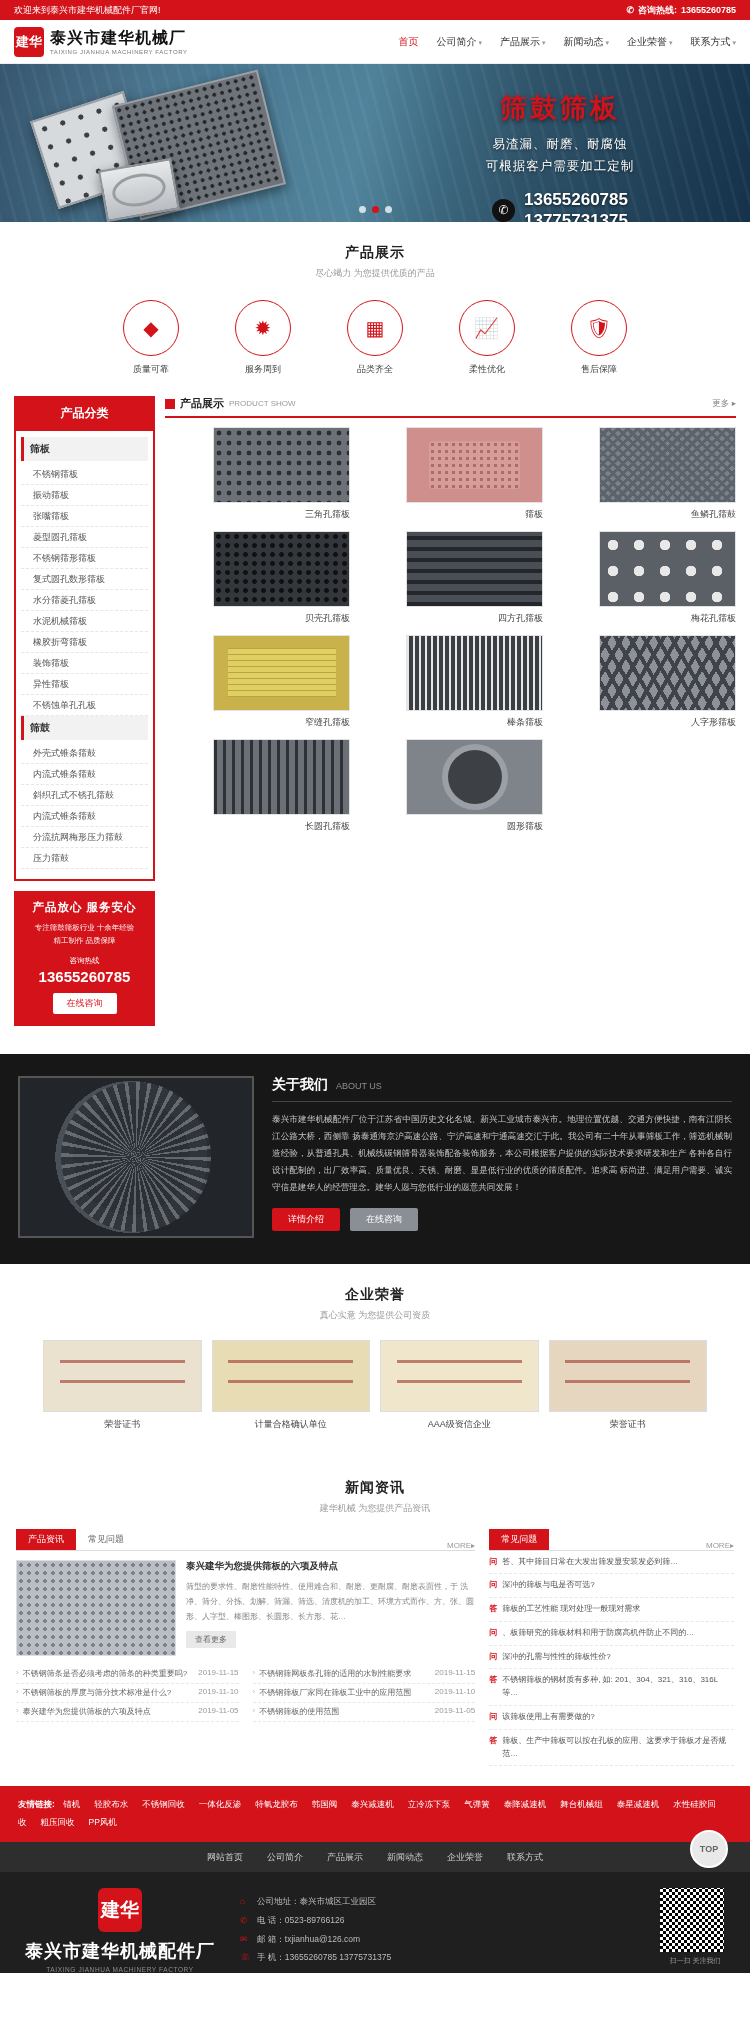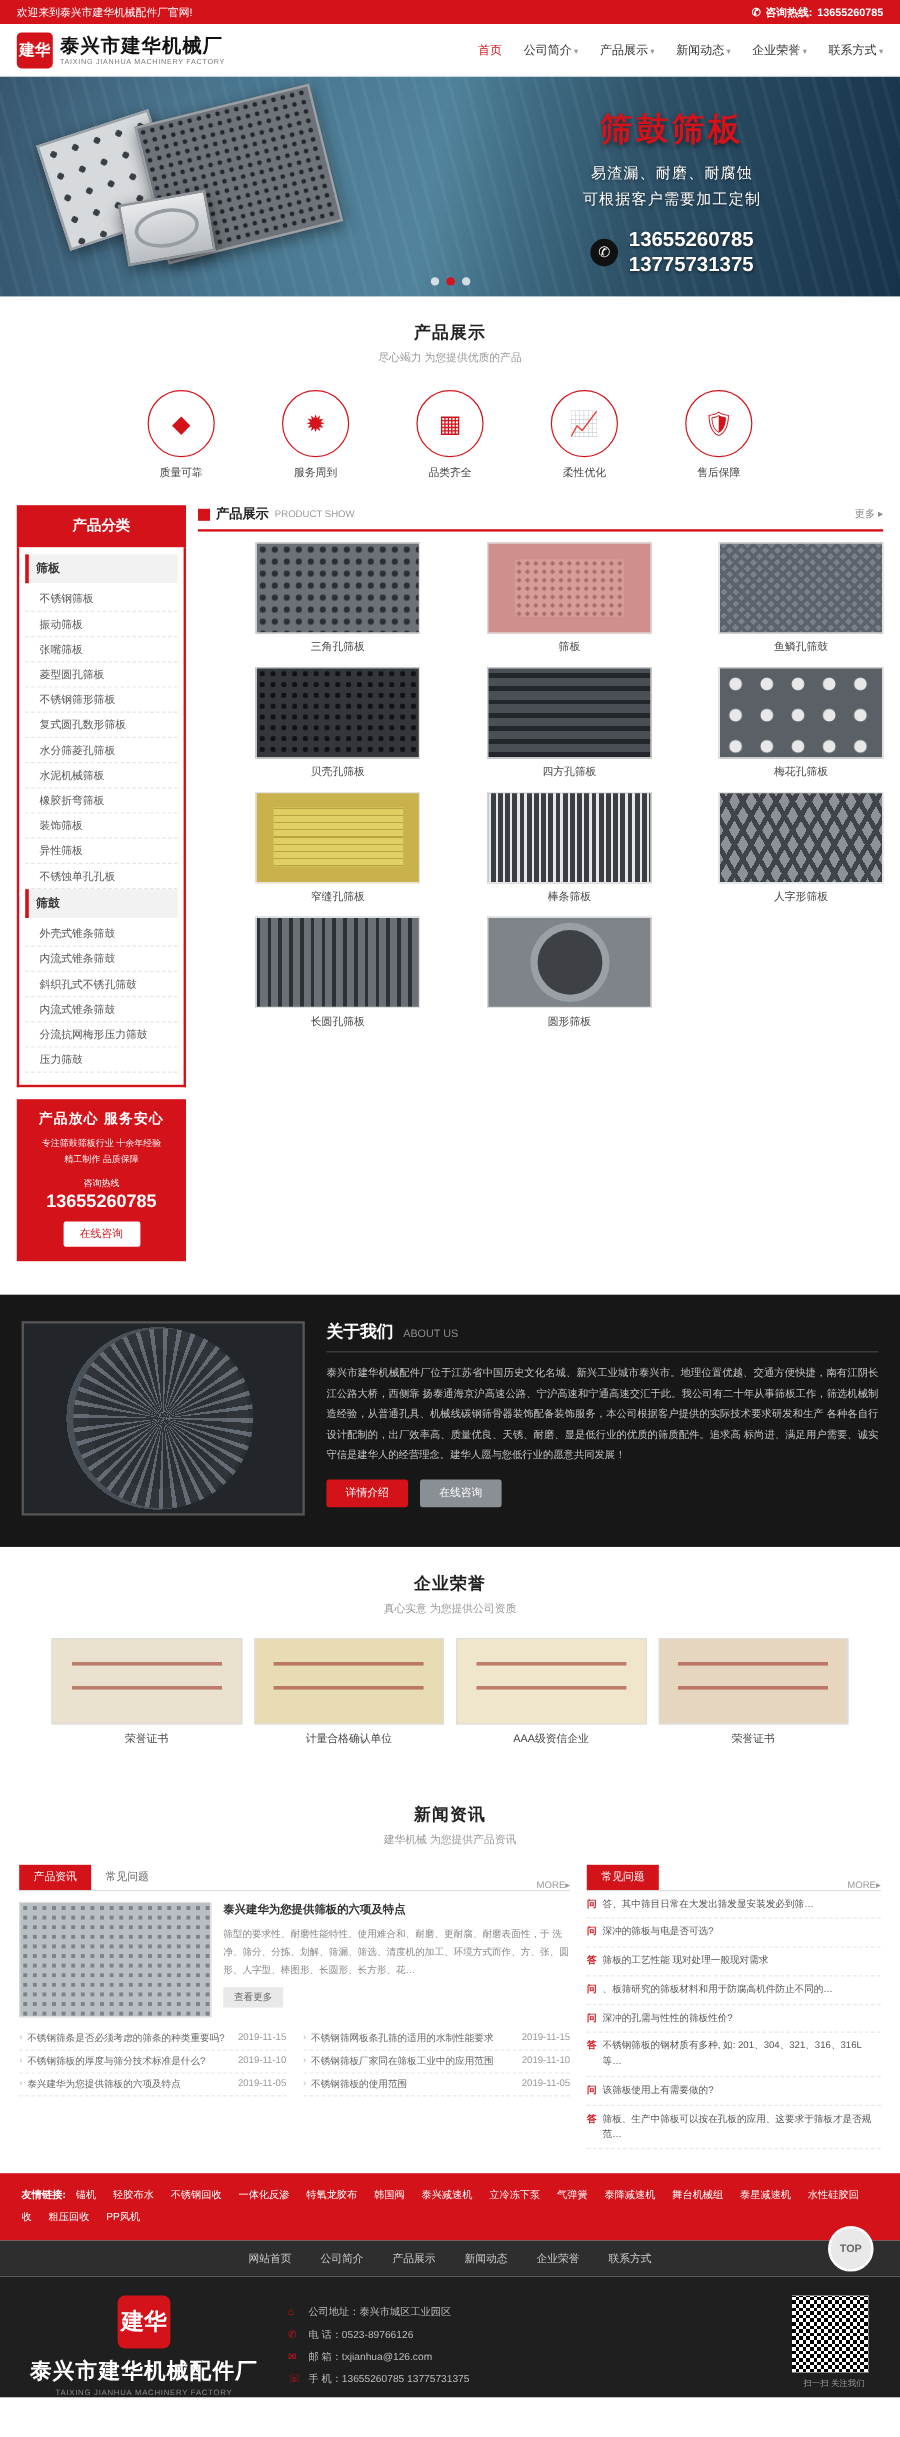--- a/index.html
+++ b/index.html
@@ -45,21 +45,21 @@
   .logo-text .cn { font-size: 16px; font-weight: bold; color: #111; letter-spacing: 1px; }
   .logo-text .en { font-size: 6px; color: #777; letter-spacing: .6px; }
 
   .nav { margin-left: auto; display: flex; align-items: center; gap: 18px; font-size: 10px; }
   .nav a { color: #333; text-decoration: none; white-space: nowrap; }
   .nav a.active { color: #d4121a; }
   .caret { font-size: 7px; color: #999; margin-left: 2px; }
 
   
   .banner {
-    height: 183px;
+    height: 158px;
     position: relative;
     background: linear-gradient(100deg,#2b4a63 0%, #35647f 28%, #4a7e96 48%, #2e5268 70%, #15324a 100%);
     overflow: hidden;
   }
   .banner:before {
     content: "";
     position: absolute; inset: 0;
     background:
       repeating-linear-gradient(75deg, rgba(255,255,255,.045) 0 3px, transparent 3px 14px),
       radial-gradient(circle at 22% 40%, rgba(180,220,240,.22), transparent 48%);
@@ -159,21 +159,21 @@
     display: flex; align-items: center;
     border-bottom: 2px solid #d4121a;
     padding-bottom: 5px;
   }
   .prod-bar .sq { width: 10px; height: 10px; background: #d4121a; margin-right: 5px; }
   .prod-bar .cn { font-size: 11px; font-weight: bold; color: #222; }
   .prod-bar .en { font-size: 8px; color: #999; margin-left: 5px; }
   .prod-bar .more { margin-left: auto; font-size: 8.5px; color: #888; }
 
   .grid { display: grid; grid-template-columns: repeat(3, 1fr); gap: 8px; margin-top: 9px; }
-  .card { text-align: center; margin-left: 48px; }
+  .card { text-align: right; margin-left: 48px; }
   .thumb { height: 76px; border: 1px solid #e3e3e3; overflow: hidden; position: relative; }
   .cap { font-size: 9px; color: #444; padding: 5px 0 2px; }
 
   
   .t-round { background:#6c7178; background-image: radial-gradient(circle,#2b2f33 2.4px,transparent 2.6px); background-size:10px 10px; }
   .t-pink  { background:#cf8f8c; }
   .t-pink:after { content:""; position:absolute; left:16%; top:18%; width:68%; height:64%; background:#d79b98; background-image: radial-gradient(circle,#a96e6b 1.6px,transparent 1.8px); background-size:7px 7px; border-radius:3px; }
   .t-mesh  { background:#7b8189; background-image: repeating-linear-gradient(45deg,#5d636b 0 3px,transparent 3px 7px), repeating-linear-gradient(-45deg,#5d636b 0 3px,transparent 3px 7px); }
   .t-dark  { background:#33373b; background-image: radial-gradient(circle,#0f1113 2.2px,transparent 2.4px); background-size:9px 9px; }
   .t-slot  { background:#4a4f55; background-image: repeating-linear-gradient(0deg,#23262a 0 4px,transparent 4px 11px); }

